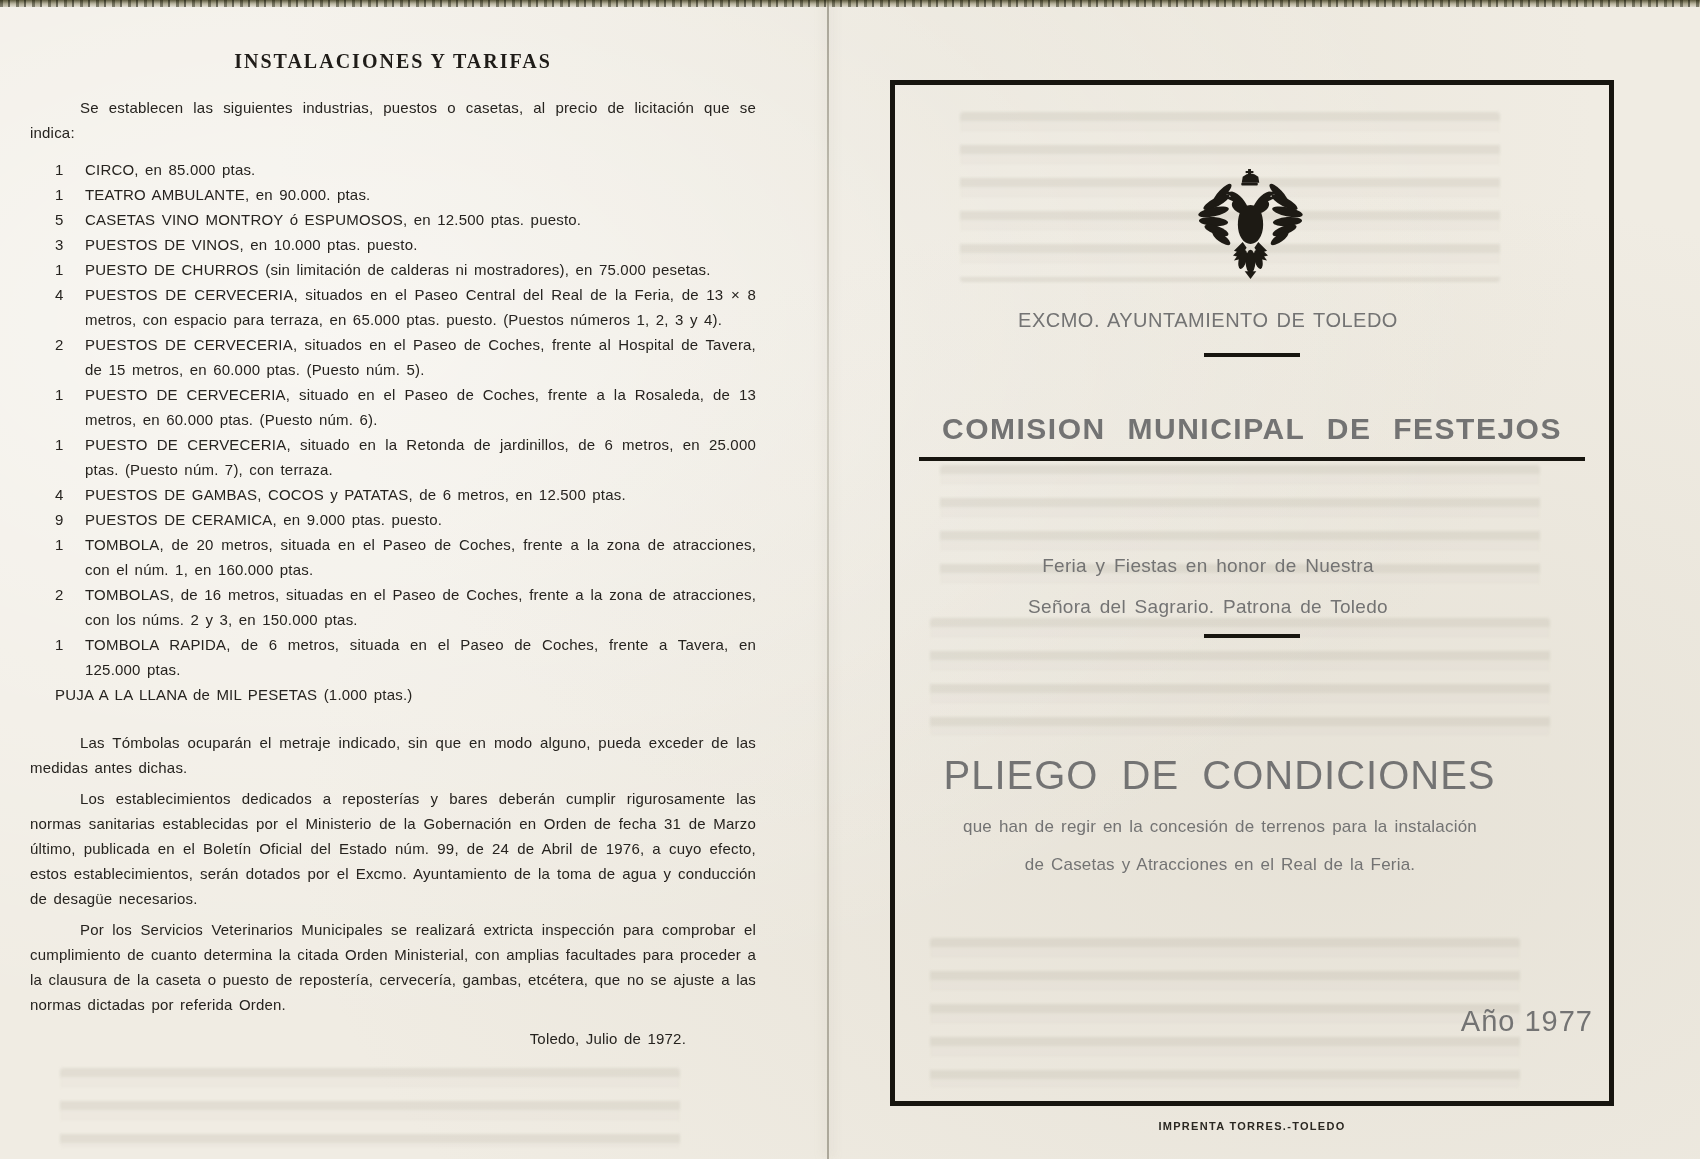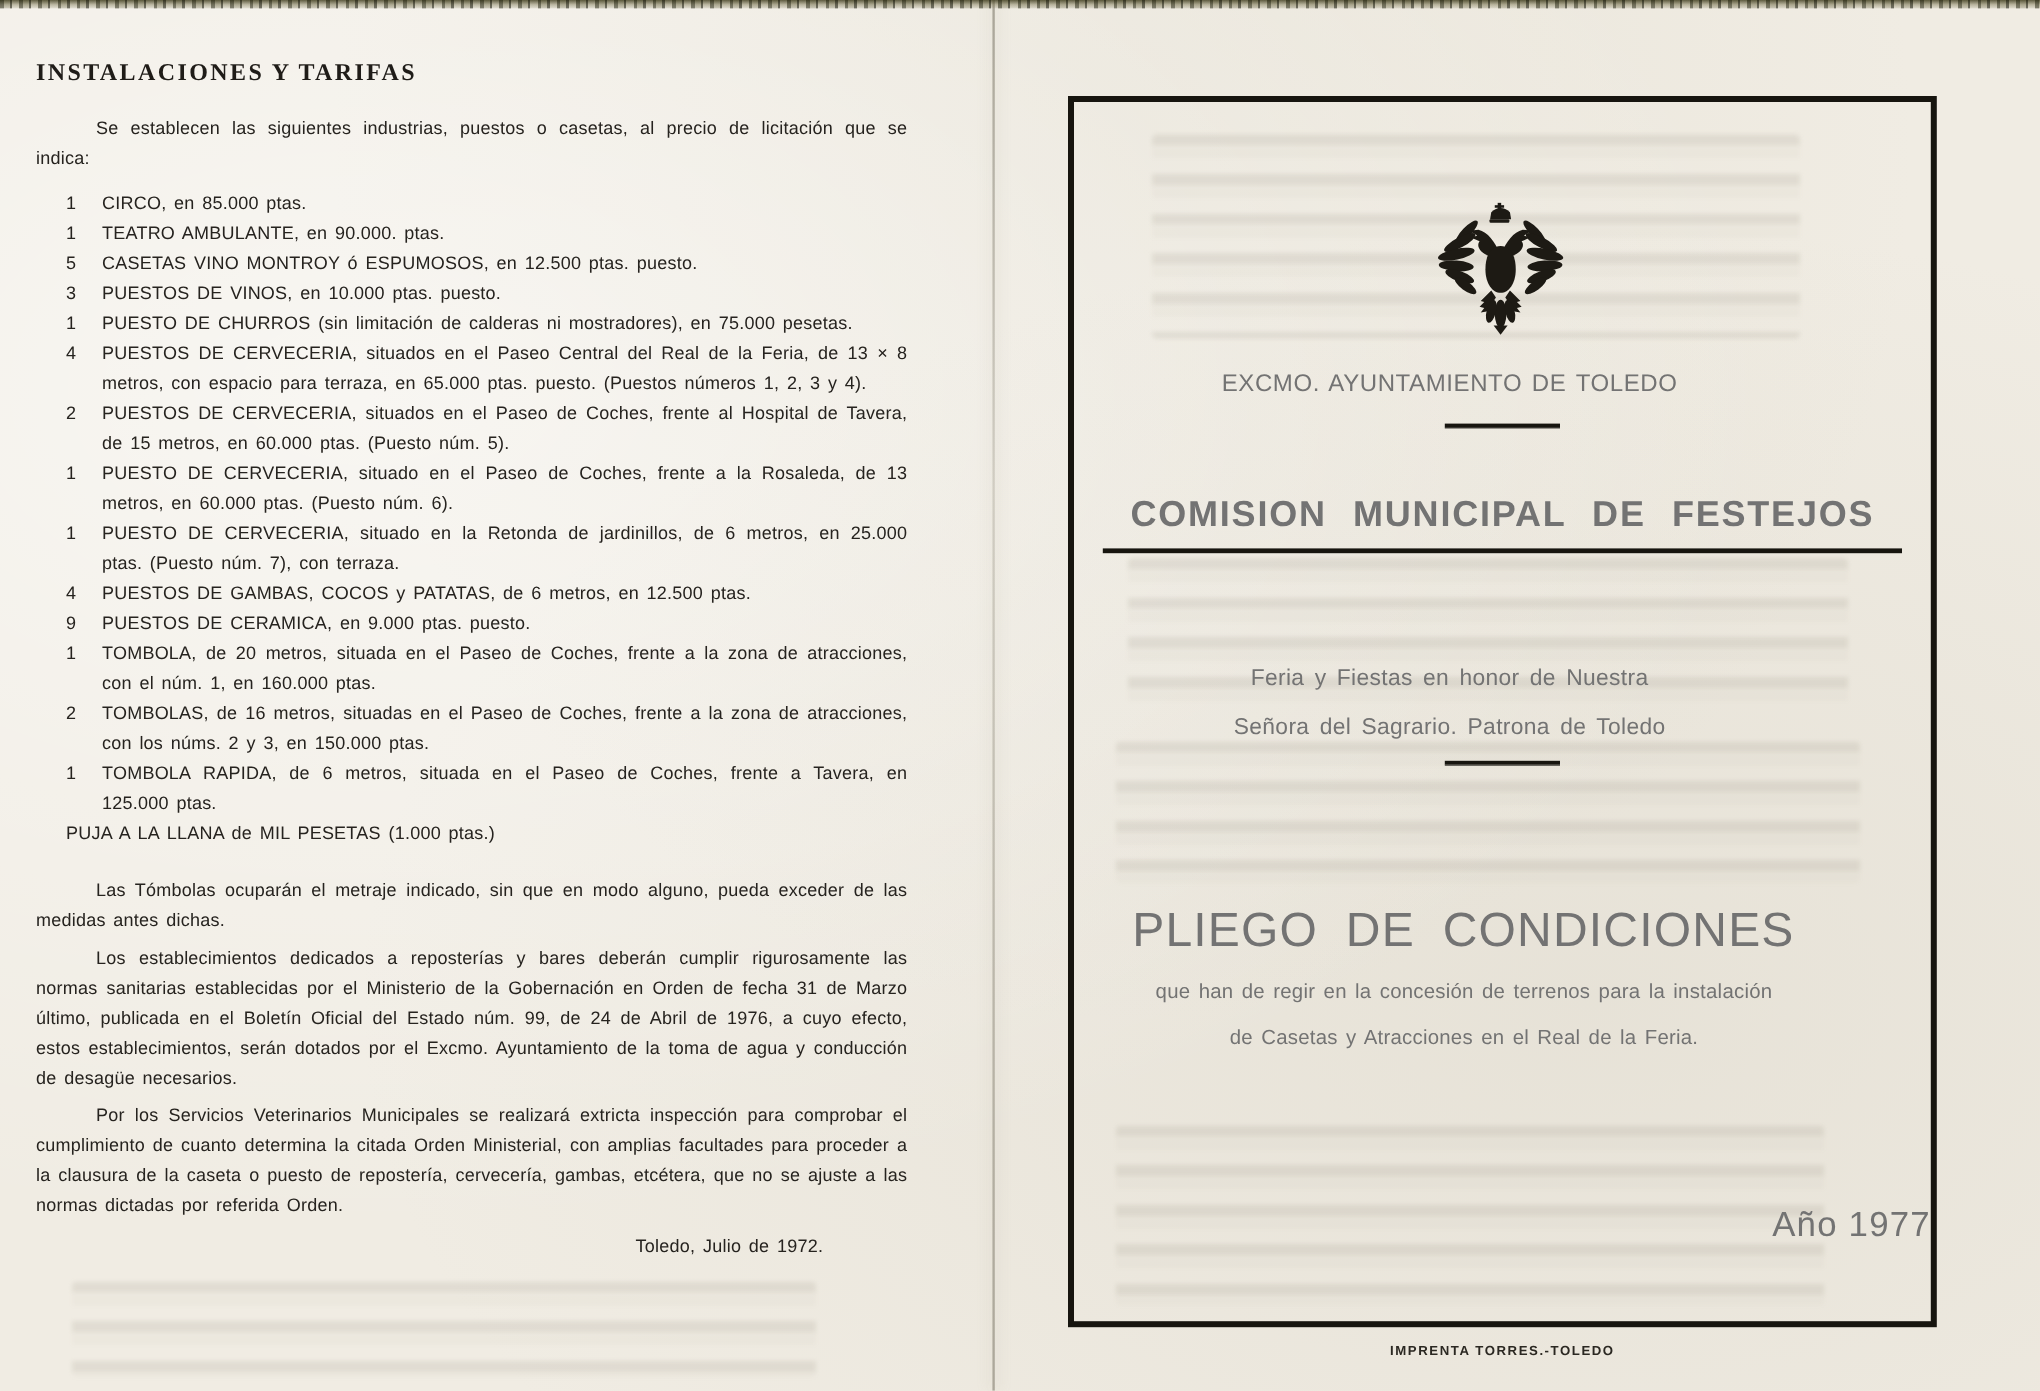--- a/index.html
+++ b/index.html
@@ -29,21 +29,21 @@
     position:absolute;z-index:1;border-radius:4px;pointer-events:none;
     background:repeating-linear-gradient(180deg, rgba(138,131,112,0.14) 0 9px, rgba(138,131,112,0.03) 9px 20px, rgba(138,131,112,0) 20px 33px);
     filter:blur(1.6px);
   }
   
   .left-page{
     position:absolute;left:30px;top:50px;width:726px;z-index:3;
   }
   .lp-title{
     font-family:"Liberation Serif", serif;font-size:20px;font-weight:700;
-    letter-spacing:2px;margin:0 0 22px 0;color:#1f1c18;
+    letter-spacing:2px;text-align:center;margin:0 0 22px 0;color:#1f1c18;
   }
   .lp-body{font-size:15px;font-weight:400;line-height:25px;letter-spacing:0.2px;word-spacing:2px;}
   .lp-intro{text-align:justify;text-indent:50px;margin:0 0 12px 0;}
   .tariff-list{margin:0;}
   .row{display:flex;align-items:flex-start;}
   .row .qty{flex:none;width:30px;margin-left:25px;}
   .row .txt{flex:1;text-align:justify;}
   .row.no-num .txt{margin-left:25px;text-align:left;}
   .lp-par{text-align:justify;text-indent:50px;margin:6px 0 0 0;}
   .lp-par.first{margin-top:23px;}
@@ -58,21 +58,21 @@
   .eagle-wrap{position:absolute;left:302px;top:83px;width:107px;height:112px;color:#1d1a14;}
   .org-name{top:224px;text-align:center;font-size:20px;letter-spacing:0.5px;word-spacing:2px;}
   .org-rule{position:absolute;left:50%;top:268px;width:96px;margin-left:-48px;height:4px;
     border-top:3px solid #17150f;border-bottom:1.5px solid #17150f;box-sizing:border-box;}
   .committee{top:327px;text-align:center;font-size:30px;font-weight:700;letter-spacing:1.5px;word-spacing:12px;}
   .committee-rule{position:absolute;left:24px;right:24px;top:372px;height:4px;background:#17150f;}
   .dedication{top:460px;text-align:center;font-size:19px;letter-spacing:0.3px;word-spacing:3px;line-height:41px;}
   .org-rule.two{top:549px;}
   .main-title{top:668px;text-align:center;font-size:40px;font-weight:400;letter-spacing:1px;word-spacing:11px;padding-left:23px;}
   .subtitle{top:723px;text-align:center;font-size:17px;letter-spacing:0.2px;word-spacing:2px;line-height:38px;padding-left:24px;}
-  .year{top:920px;text-align:right;box-sizing:border-box;font-size:29px;letter-spacing:1px;}
+  .year{top:920px;text-align:right;padding-right:16px;box-sizing:border-box;font-size:29px;letter-spacing:1px;}
   .printer{
     position:absolute;left:890px;top:1120px;width:724px;z-index:3;
     text-align:center;font-size:11px;font-weight:700;letter-spacing:1.3px;color:#2b2822;
   }
 </style>
 </head>
 <body>
 
 <div class="scan-top-edge"></div>
 <div class="fold-line"></div>

